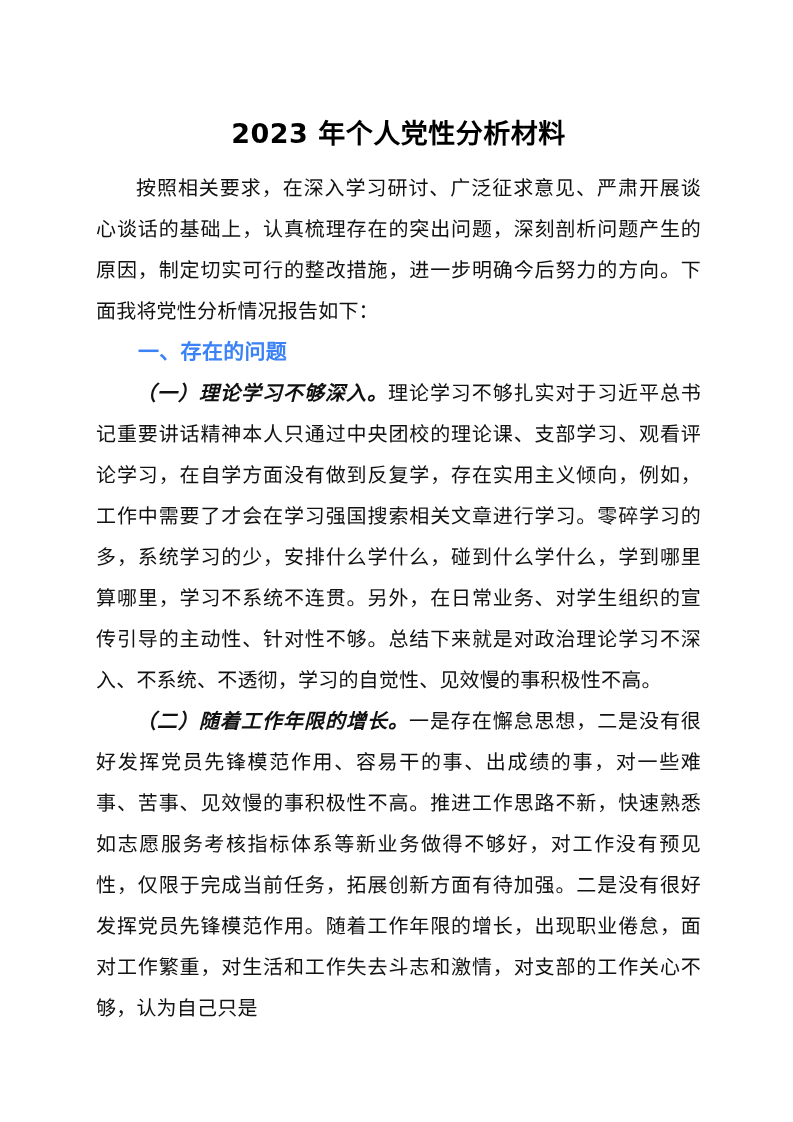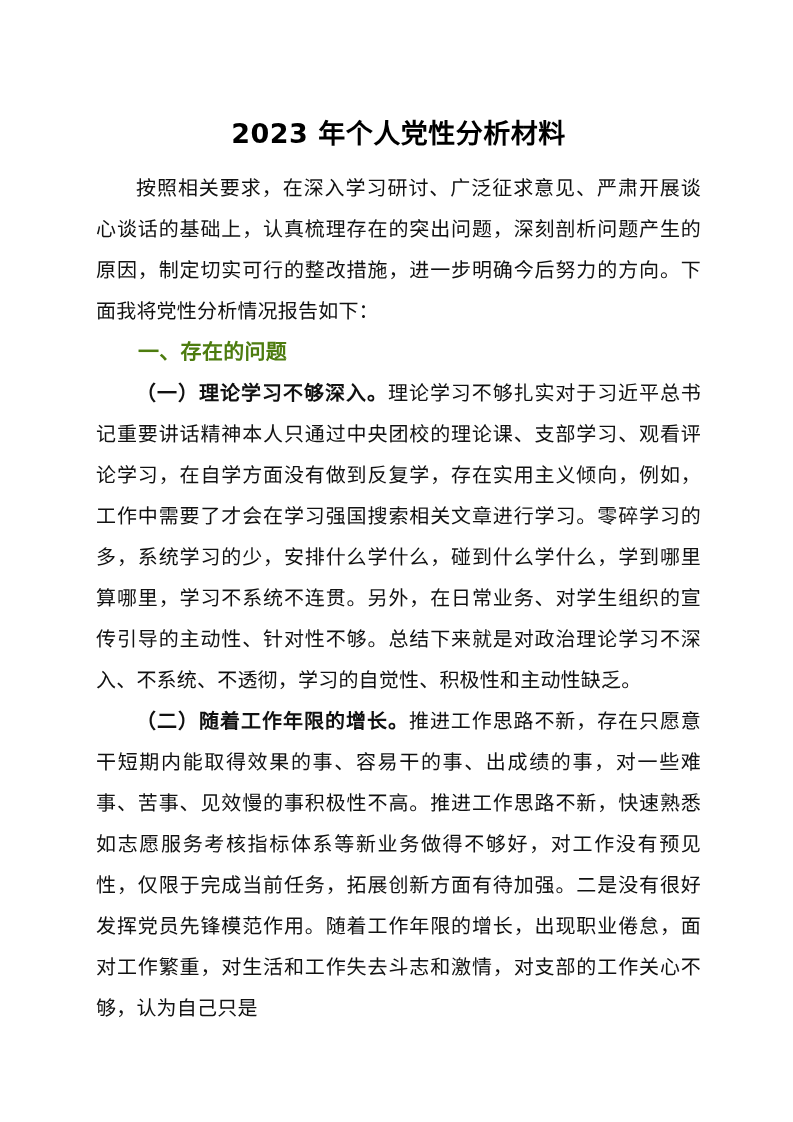--- a/index.html
+++ b/index.html
@@ -43,43 +43,44 @@
     color: #111111;
   }
   .heading {
     font-family: "DejaVu Sans", "Liberation Sans", sans-serif;
     font-weight: 700;
     font-size: 21px;
     line-height: 41px;
     margin: 0;
     text-indent: 2em;
     letter-spacing: 0.3px;
-    color: #4d7c0f;
+    color: #3b82f6;
   }
   .para .lead {
     font-family: "DejaVu Sans", "Liberation Sans", sans-serif;
     font-weight: 700;
     letter-spacing: 0.3px;
+    font-style: italic;
   }
   .para.with-lead {
     text-indent: 2em;
   }
 </style>
 </head>
 <body>
 
 <div class="page">
 
   <h1 class="doc-title">2023 年个人党性分析材料</h1>
 
   <p class="para">按照相关要求，在深入学习研讨、广泛征求意见、严肃开展谈心谈话的基础上，认真梳理存在的突出问题，深刻剖析问题产生的原因，制定切实可行的整改措施，进一步明确今后努力的方向。下面我将党性分析情况报告如下：</p>
 
   <p class="heading">一、存在的问题</p>
 
   <p class="para with-lead">
-    <span class="lead">（一）理论学习不够深入。</span><span>理论学习不够扎实对于习近平总书记重要讲话精神本人只通过中央团校的理论课、支部学习、观看评论学习，在自学方面没有做到反复学，存在实用主义倾向，例如，工作中需要了才会在学习强国搜索相关文章进行学习。零碎学习的多，系统学习的少，安排什么学什么，碰到什么学什么，学到哪里算哪里，学习不系统不连贯。另外，在日常业务、对学生组织的宣传引导的主动性、针对性不够。总结下来就是对政治理论学习不深入、不系统、不透彻，学习的自觉性、积极性和主动性缺乏。</span>
+    <span class="lead">（一）理论学习不够深入。</span><span>理论学习不够扎实对于习近平总书记重要讲话精神本人只通过中央团校的理论课、支部学习、观看评论学习，在自学方面没有做到反复学，存在实用主义倾向，例如，工作中需要了才会在学习强国搜索相关文章进行学习。零碎学习的多，系统学习的少，安排什么学什么，碰到什么学什么，学到哪里算哪里，学习不系统不连贯。另外，在日常业务、对学生组织的宣传引导的主动性、针对性不够。总结下来就是对政治理论学习不深入、不系统、不透彻，学习的自觉性、见效慢的事积极性不高。</span>
   </p>
 
   <p class="para with-lead">
-    <span class="lead">（二）随着工作年限的增长。</span><span>推进工作思路不新，存在只愿意干短期内能取得效果的事、容易干的事、出成绩的事，对一些难事、苦事、见效慢的事积极性不高。推进工作思路不新，快速熟悉如志愿服务考核指标体系等新业务做得不够好，对工作没有预见性，仅限于完成当前任务，拓展创新方面有待加强。二是没有很好发挥党员先锋模范作用。随着工作年限的增长，出现职业倦怠，面对工作繁重，对生活和工作失去斗志和激情，对支部的工作关心不够，认为自己只是</span>
+    <span class="lead">（二）随着工作年限的增长。</span><span>一是存在懈怠思想，二是没有很好发挥党员先锋模范作用、容易干的事、出成绩的事，对一些难事、苦事、见效慢的事积极性不高。推进工作思路不新，快速熟悉如志愿服务考核指标体系等新业务做得不够好，对工作没有预见性，仅限于完成当前任务，拓展创新方面有待加强。二是没有很好发挥党员先锋模范作用。随着工作年限的增长，出现职业倦怠，面对工作繁重，对生活和工作失去斗志和激情，对支部的工作关心不够，认为自己只是</span>
   </p>
 
 </div>
 
 </body></html>

